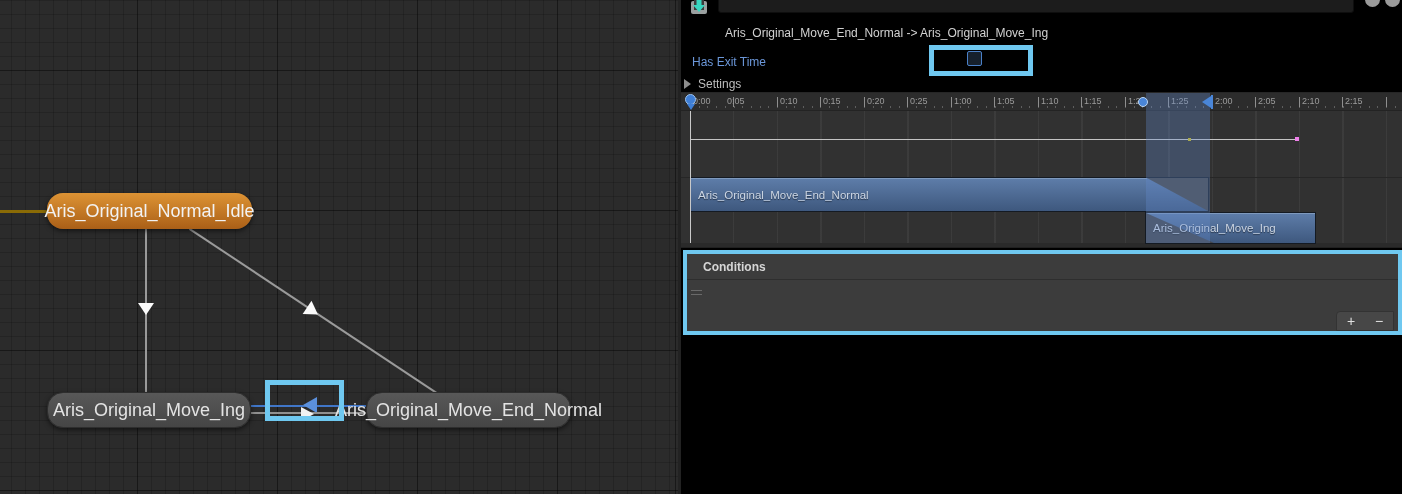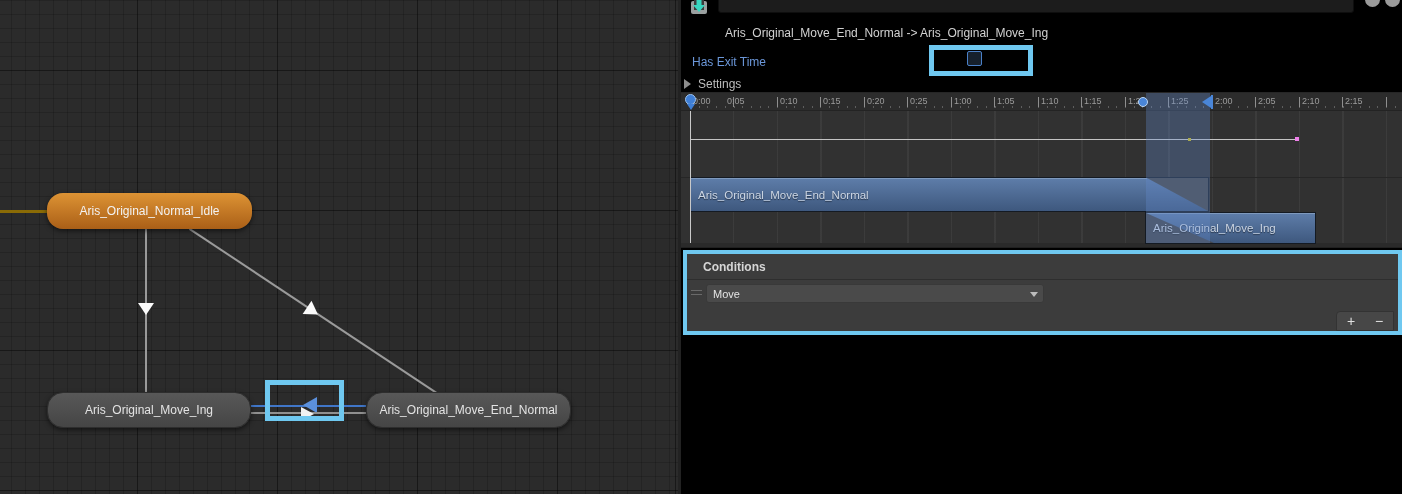--- a/index.html
+++ b/index.html
@@ -8,21 +8,21 @@
 
   
   #graph{position:absolute;left:0;top:0;width:678px;height:494px;overflow:hidden;
     background-color:#2b2b2b;
     background-image:
       repeating-linear-gradient(90deg, rgba(0,0,0,.33) 0 1px, transparent 1px 140px),
       repeating-linear-gradient(0deg,  rgba(0,0,0,.33) 0 1px, transparent 1px 140px),
       repeating-linear-gradient(90deg, rgba(0,0,0,.16) 0 1px, transparent 1px 14px),
       repeating-linear-gradient(0deg,  rgba(0,0,0,.16) 0 1px, transparent 1px 14px);
     background-position:-3px -3px;}
-  .state{position:absolute;border-radius:16px;color:#f2f2f2;font-size:12px;
+  .state{position:absolute;border-radius:16px;color:#f2f2f2;font-size:18px;
     display:flex;align-items:center;justify-content:center;
     box-shadow:0 2px 5px rgba(0,0,0,.55);cursor:default;white-space:nowrap;}
   .state.gray{background:linear-gradient(#585858,#454545);color:#e3e3e3;border:1px solid #2e2e2e;}
   .state.orange{background:linear-gradient(#dd9334,#aa5f17);}
   .state.red{background:linear-gradient(#c22a2b,#8e1113);}
   .tline{position:absolute;transform-origin:0 0;}
   .arrow{position:absolute;width:0;height:0;}
 
   .hl{position:absolute;border:5px solid #6fc8f0;background:transparent;}
 
@@ -219,24 +219,20 @@
       <div id="playhead-pin"></div>
       <div id="playhead-tip"></div>
       <div id="playhead-line"></div>
     </div>
 
     <div id="conditions">
       <div id="conditions-header">Conditions</div>
       <div id="conditions-divider"></div>
 
       <div class="drag-handle"></div>
-      <div class="dropdown" id="cond-param">
-        <span>Move</span>
-        <span class="caret"></span>
-      </div>
 
       <div id="addremove">
         <div class="mini-btn">+</div>
         <div class="mini-btn">−</div>
       </div>
     </div>
   </div>
 </div>
 
 </body></html>

